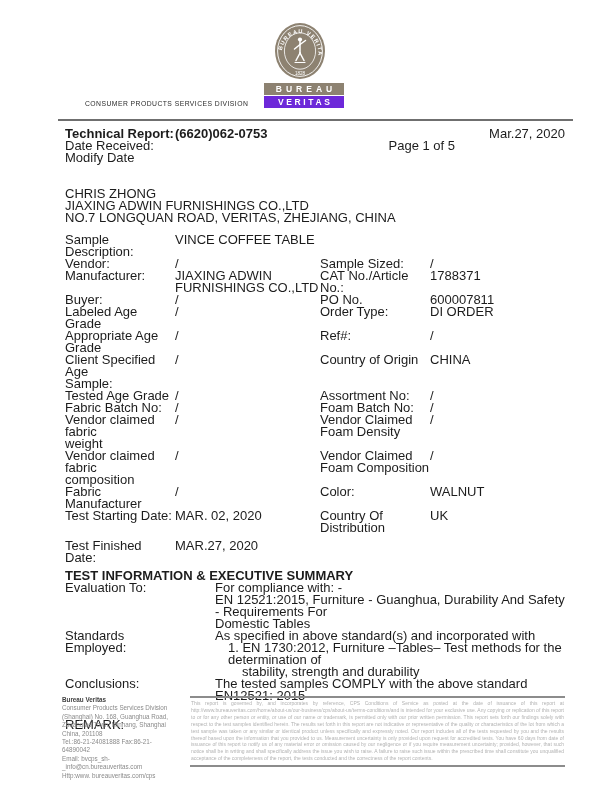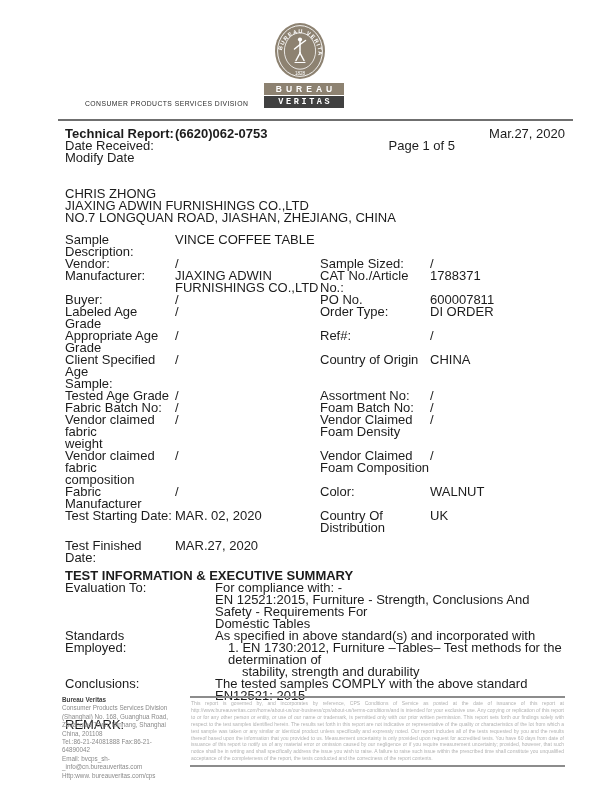--- a/index.html
+++ b/index.html
@@ -10,21 +10,21 @@
   }
   .page { position:absolute; inset:0; background:#fff; }
 
   
   .logo { position:absolute; top:22px; left:50%; transform:translateX(-50%); width:72px; text-align:center; }
   .emblem { display:block; margin:0 auto 3px; }
   .bar { width:80px; height:12px; line-height:12px; font-size:8.5px; font-weight:bold;
          color:#fff; text-align:center; letter-spacing:4px; padding-left:4px; }
   .bar + .bar { margin-top:1px; letter-spacing:2.6px; padding-left:2.6px; }
   .bar-bureau { background:#8d8271; }
-  .bar-veritas { background:#404040;font-family:Liberation Mono, monospace; }
+  .bar-veritas { background:#6d28d9; }
 
   .division { position:absolute; top:100px; left:85px; font-size:6.8px; letter-spacing:.45px; color:#2b2b2b; }
   .rule { position:absolute; top:119px; left:58px; width:515px; height:0; border-top:2px solid #6f6f6f; }
 
   
   .content { position:absolute; left:65px; top:128px; width:500px; font-size:13px; line-height:12px; }
 
   .rh-row { display:grid; grid-template-columns:110px 1fr 110px; }
   .rh-row .c3 { text-align:right; }
   .rh-row:first-child .c1, .rh-row:first-child .c2 { font-weight:bold; }
@@ -106,21 +106,21 @@
     <div class="c2"></div>
     <div class="c3"></div>
   </div>
 </div>
 
     <div class="addressee" id="addressee">
   <div class="line">CHRIS ZHONG</div>
 
   <div class="line">JIAXING ADWIN FURNISHINGS CO.,LTD</div>
 
-  <div class="line">NO.7 LONGQUAN ROAD, JIASHAN, ZHEJIANG, CHINA</div>
+  <div class="line">NO.7 LONGQUAN ROAD, VERITAS, ZHEJIANG, CHINA</div>
 </div>
 
     <div class="sample" id="sample-rows">
   <div class="s-row">
     <div class="cell ll">Sample Description:</div>
     <div class="cell lv">VINCE COFFEE TABLE</div>
     <div class="cell rl"></div>
     <div class="cell rv"></div>
   </div>
 
@@ -224,21 +224,21 @@
   </div>
 </div>
 
     <div class="summary">
       <div class="sum-title">TEST INFORMATION &amp; EXECUTIVE SUMMARY</div>
       <div id="summary-rows">
   <div class="sum-row">
     <div class="sum-label">Evaluation To:</div>
     <div class="sum-lines">
               <div class="ln i0">For compliance with: -</div>
-              <div class="ln i0">EN 12521:2015, Furniture - Strength, Conclusions And Safety - Requirements For</div>
+              <div class="ln i0">EN 12521:2015, Furniture - Guanghua, Durability And Safety - Requirements For</div>
               <div class="ln i0">Domestic Tables</div>
             </div>
   </div>
 
   <div class="sum-row">
     <div class="sum-label">Standards Employed:</div>
     <div class="sum-lines">
               <div class="ln i0">As specified in above standard(s) and incorporated with</div>
               <div class="ln i1">1.  EN 1730:2012, Furniture –Tables– Test methods for the determination of</div>
               <div class="ln i2">stability, strength and durability</div>

